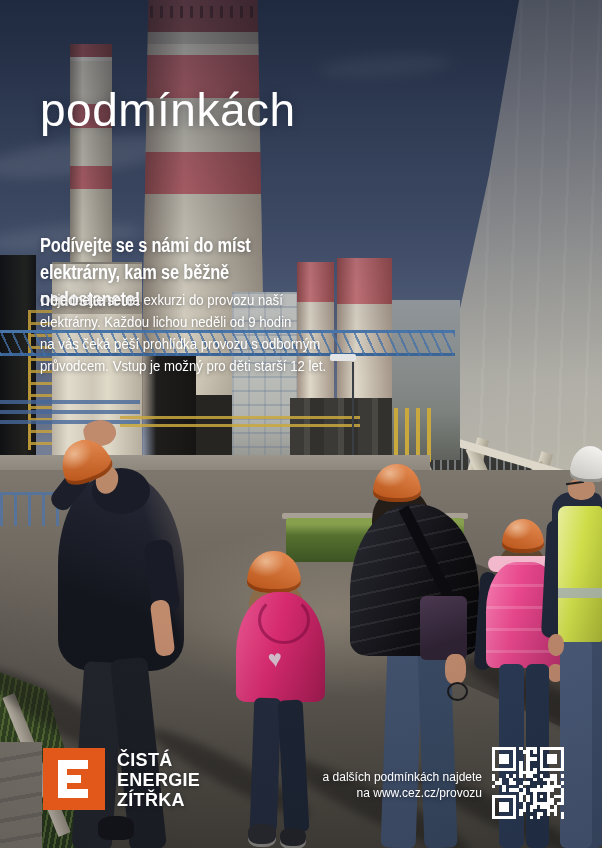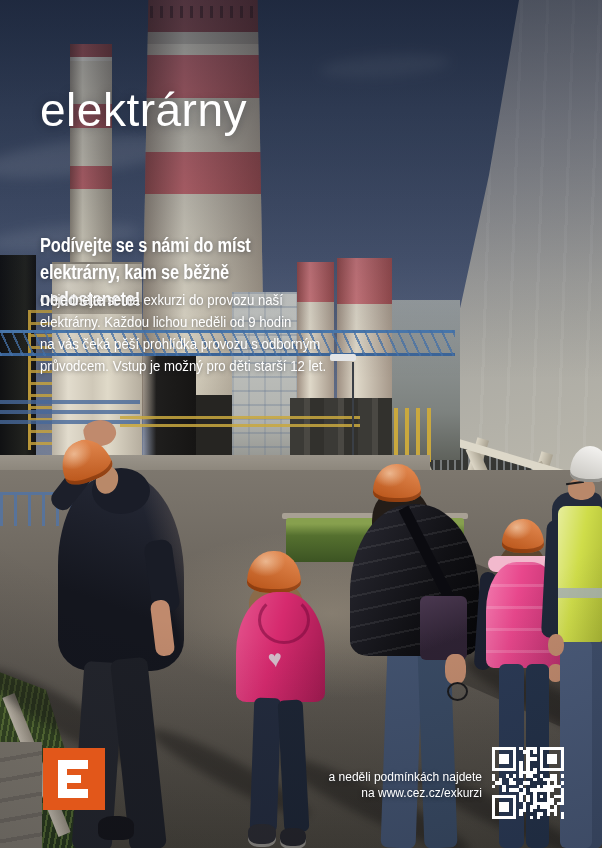--- a/index.html
+++ b/index.html
@@ -363,21 +363,21 @@
       <div class="ab m2-leg"></div>
       <div class="ab m2-vest" style="background-color: rgb(207, 221, 74);"></div>
       <div class="ab m2-stripe"></div>
       <div class="ab m2-hand skin"></div>
     </div>
 
     <div class="ab vignette"></div>
   </div>
 
   <h1 class="ab txt headline">
-    <div>elektrárny</div>
+    <div>podmínkách</div>
   </h1>
   <h2 class="ab txt subheadline">
     <div>Podívejte se s námi do míst</div>
     <div>elektrárny, kam se běžně</div>
     <div>nedostanete!</div>
   </h2>
   <div class="ab txt bodytext">
     <div>Objednejte se na exkurzi do provozu naší</div>
     <div>elektrárny. Každou lichou neděli od 9 hodin</div>
     <div>na vás čeká pěší prohlídka provozu s odborným</div>
@@ -385,23 +385,28 @@
   </div>
 
   <div class="ab logo" style="background-color: rgb(226, 87, 26);">
     <div class="ab logo-e">
       <div class="bar b-left"></div>
       <div class="bar b-top"></div>
       <div class="bar b-mid"></div>
       <div class="bar b-bot"></div>
     </div>
   </div>
+  <div class="ab txt brand">
+    <div>ČISTÁ</div>
+    <div>ENERGIE</div>
+    <div>ZÍTŘKA</div>
+  </div>
   <div class="ab txt info">
-    <div>a neděli podmínkách najdete</div>
-    <div>na www.cez.cz/exkurzi</div>
+    <div>a dalších podmínkách najdete</div>
+    <div>na www.cez.cz/provozu</div>
   </div>
   <div class="ab qr">
       <div class="qm" style="left: 0%; top: 0%; width: 4.7619%; height: 4.7619%;"></div>
       <div class="qm" style="left: 4.7619%; top: 0%; width: 4.7619%; height: 4.7619%;"></div>
       <div class="qm" style="left: 9.52381%; top: 0%; width: 4.7619%; height: 4.7619%;"></div>
       <div class="qm" style="left: 14.2857%; top: 0%; width: 4.7619%; height: 4.7619%;"></div>
       <div class="qm" style="left: 19.0476%; top: 0%; width: 4.7619%; height: 4.7619%;"></div>
       <div class="qm" style="left: 23.8095%; top: 0%; width: 4.7619%; height: 4.7619%;"></div>
       <div class="qm" style="left: 28.5714%; top: 0%; width: 4.7619%; height: 4.7619%;"></div>
       <div class="qm" style="left: 38.0952%; top: 0%; width: 4.7619%; height: 4.7619%;"></div>

